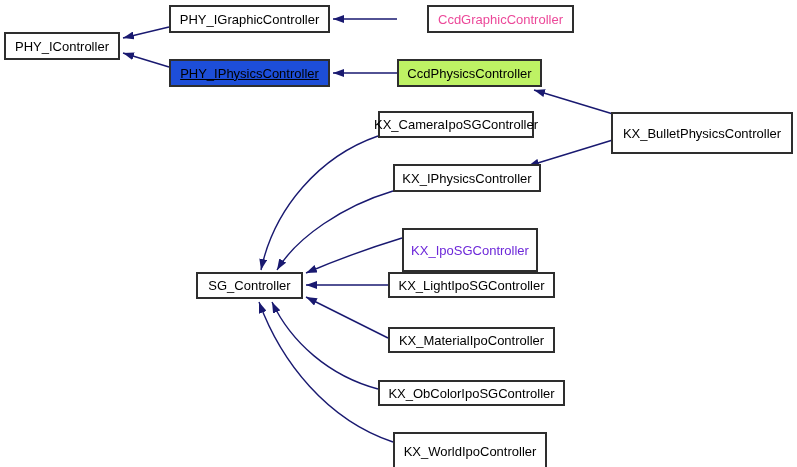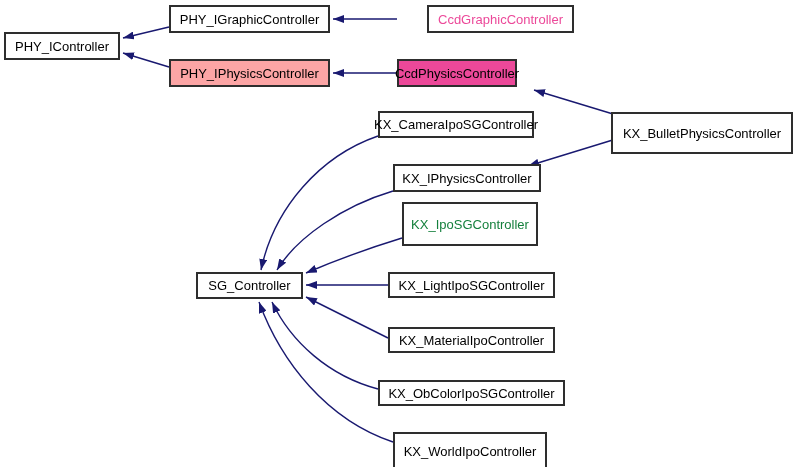--- a/index.html
+++ b/index.html
@@ -55,25 +55,25 @@
         <path d="M388,285 L306,285" fill="none" stroke="#191970" stroke-width="1.4" marker-end="url(#arrowhead)"></path>
         <path d="M388,338 L306,297" fill="none" stroke="#191970" stroke-width="1.4" marker-end="url(#arrowhead)"></path>
         <path d="M378,389 C329,376 291,342 272,302" fill="none" stroke="#191970" stroke-width="1.4" marker-end="url(#arrowhead)"></path>
         <path d="M393,442 C327,420 281,362 259,302" fill="none" stroke="#191970" stroke-width="1.4" marker-end="url(#arrowhead)"></path>
       </g>
   </svg>
   <div id="nodes-layer">
       <div class="class-node" style="left: 4px; top: 32px; width: 116px; height: 28px; border-color: rgb(46, 46, 46); background: rgb(255, 255, 255); color: rgb(0, 0, 0);">PHY_IController</div>
       <div class="class-node" style="left: 169px; top: 5px; width: 161px; height: 28px; border-color: rgb(46, 46, 46); background: rgb(255, 255, 255); color: rgb(0, 0, 0);">PHY_IGraphicController</div>
       <div class="class-node" style="left: 397px; top: 5px; width: 147px; height: 28px; border-color: rgb(46, 46, 46); background: rgb(255, 255, 255); color: #ec4899; margin-left: 30px;">CcdGraphicController</div>
-      <div class="class-node" style="left: 169px; top: 59px; width: 161px; height: 28px; border-color: rgb(46, 46, 46); background: #fca5a5; color: rgb(0, 0, 0);">PHY_IPhysicsController</div>
-      <div class="class-node" style="left: 397px; top: 59px; width: 120px; height: 28px; border-color: rgb(46, 46, 46); background: #ec4899; color: rgb(0, 0, 0);">CcdPhysicsController</div>
+      <div class="class-node" style="left: 169px; top: 59px; width: 161px; height: 28px; border-color: rgb(46, 46, 46); background: #1d4ed8; color: rgb(0, 0, 0); text-decoration: underline;">PHY_IPhysicsController</div>
+      <div class="class-node" style="left: 397px; top: 59px; width: 145px; height: 28px; border-color: rgb(46, 46, 46); background: #bef264; color: rgb(0, 0, 0);">CcdPhysicsController</div>
       <div class="class-node" style="left: 378px; top: 111px; width: 156px; height: 27px; border-color: rgb(46, 46, 46); background: rgb(255, 255, 255); color: rgb(0, 0, 0);">KX_CameraIpoSGController</div>
       <div class="class-node" style="left: 611px; top: 112px; width: 182px; height: 42px; border-color: rgb(46, 46, 46); background: rgb(255, 255, 255); color: rgb(0, 0, 0);">KX_BulletPhysicsController</div>
       <div class="class-node" style="left: 393px; top: 164px; width: 148px; height: 28px; border-color: rgb(46, 46, 46); background: rgb(255, 255, 255); color: rgb(0, 0, 0);">KX_IPhysicsController</div>
-      <div class="class-node" style="left: 402px; top: 202px; width: 136px; height: 44px; border-color: rgb(46, 46, 46); background: rgb(255, 255, 255); color: #15803d;">KX_IpoSGController</div>
+      <div class="class-node" style="left: 402px; top: 228px; width: 136px; height: 44px; border-color: rgb(46, 46, 46); background: rgb(255, 255, 255); color: #6d28d9;">KX_IpoSGController</div>
       <div class="class-node" style="left: 196px; top: 272px; width: 107px; height: 27px; border-color: rgb(46, 46, 46); background: rgb(255, 255, 255); color: rgb(0, 0, 0);">SG_Controller</div>
       <div class="class-node" style="left: 388px; top: 272px; width: 167px; height: 26px; border-color: rgb(46, 46, 46); background: rgb(255, 255, 255); color: rgb(0, 0, 0);">KX_LightIpoSGController</div>
       <div class="class-node" style="left: 388px; top: 327px; width: 167px; height: 26px; border-color: rgb(46, 46, 46); background: rgb(255, 255, 255); color: rgb(0, 0, 0);">KX_MaterialIpoController</div>
       <div class="class-node" style="left: 378px; top: 380px; width: 187px; height: 26px; border-color: rgb(46, 46, 46); background: rgb(255, 255, 255); color: rgb(0, 0, 0);">KX_ObColorIpoSGController</div>
       <div class="class-node" style="left: 393px; top: 432px; width: 154px; height: 38px; border-color: rgb(46, 46, 46); background: rgb(255, 255, 255); color: rgb(0, 0, 0);">KX_WorldIpoController</div>
     </div>
 </div>
 
 </body></html>

